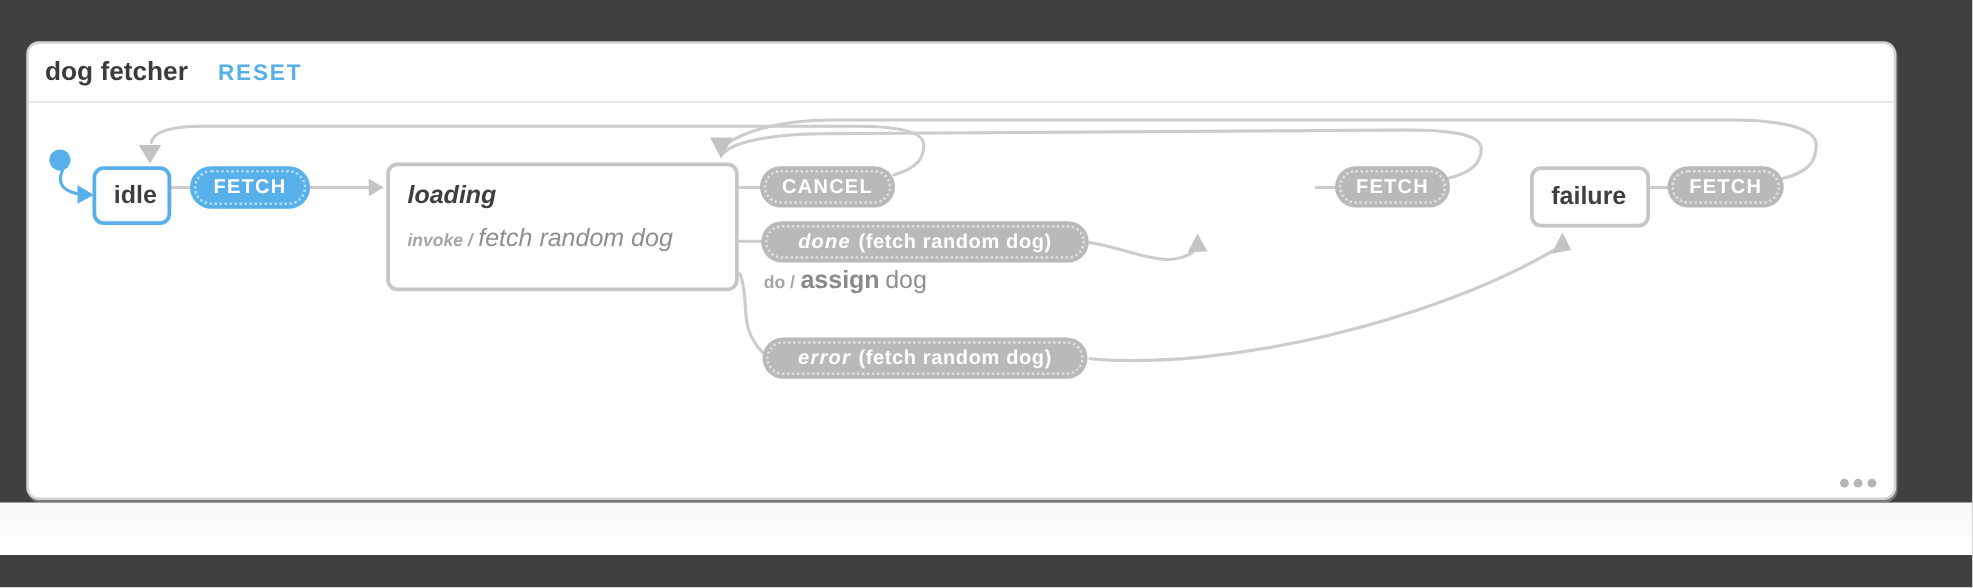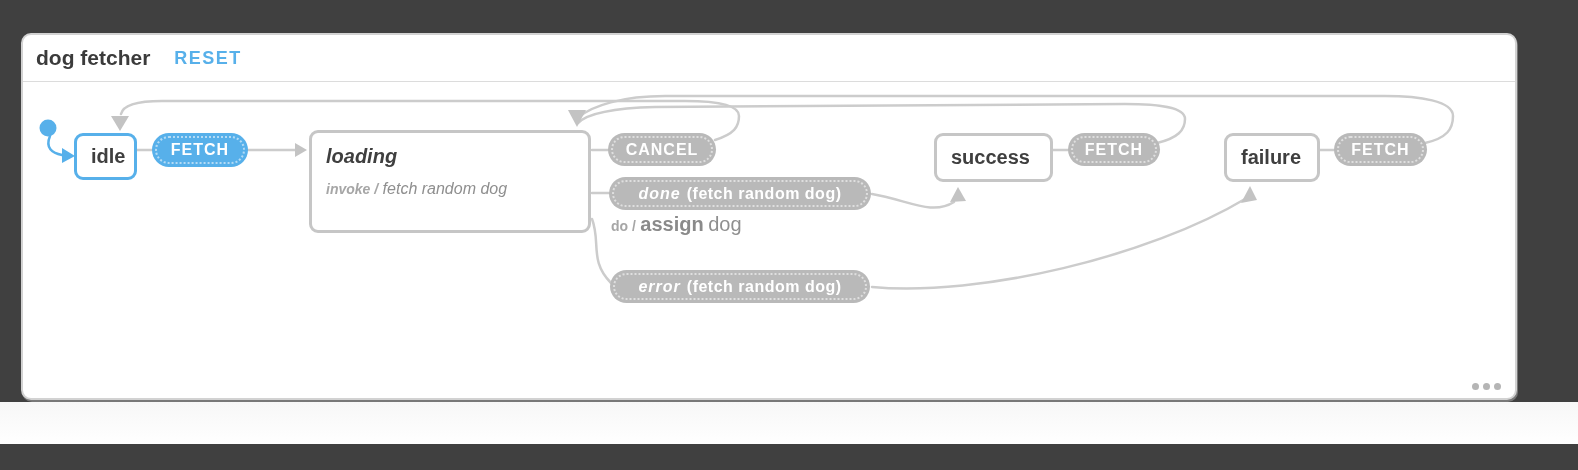--- a/index.html
+++ b/index.html
@@ -30,21 +30,21 @@
   .init-fill { fill:var(--accent,#57b0ea); }
 
   
   .state { position:absolute; background:#fff; border:3px solid #c6c6c6; border-radius:9px;
            display:flex; flex-direction:column; justify-content:center; padding:0 14px; }
   .state.active { border-color:var(--accent,#57b0ea); }
   .state-label { font-size:20px; font-weight:bold; color:#3f3f3f; white-space:nowrap; }
   .state.compound { justify-content:flex-start; padding-top:12px;font-style:italic; }
   .invoke-line { margin-top:12px; white-space:nowrap; }
   .kw { font-size:14px; font-weight:bold; color:#a6a6a6; }
-  .src { font-size:16px; color:#8f8f8f; }
+  .src { font-size:20px; color:#8f8f8f; }
 
   
   .pill { position:absolute; background:#b9b9b9; border-radius:17px;
           display:flex; align-items:center; justify-content:center; gap:6px;
           color:#fff; font-size:16px; font-weight:bold; letter-spacing:1px;
           cursor:pointer; white-space:nowrap; }
   .pill::after { content:""; position:absolute; inset:3px; border:2px dotted rgba(255,255,255,.55);
                  border-radius:14px; pointer-events:none; }
   .pill.enabled { background:var(--accent,#57b0ea); }
   .pill .ev-name { font-style:italic; }
@@ -109,23 +109,20 @@
   </div>
 
   <div class="state compound" style="left:309px; top:130px; width:282px; height:103px;">
     <span class="state-label">loading</span>
     <span class="invoke-line">
       <span class="kw">invoke /</span>
       <span class="src">fetch random dog</span>
     </span>
   </div>
 
-  <div class="state" style="left:934px; top:133px; width:119px; height:49px;">
-    <span class="state-label">success</span>
-  </div>
 
   <div class="state" style="left:1224px; top:133px; width:96px; height:49px;">
     <span class="state-label">failure</span>
   </div>
 
   <div class="pill enabled" style="left:152px; top:133px; width:96px; height:34px;">FETCH</div>
 
   <div class="pill" style="left:608px; top:133px; width:108px; height:33px;">CANCEL</div>
 
   <div class="pill" style="left:609px; top:177px; width:262px; height:33px;">

